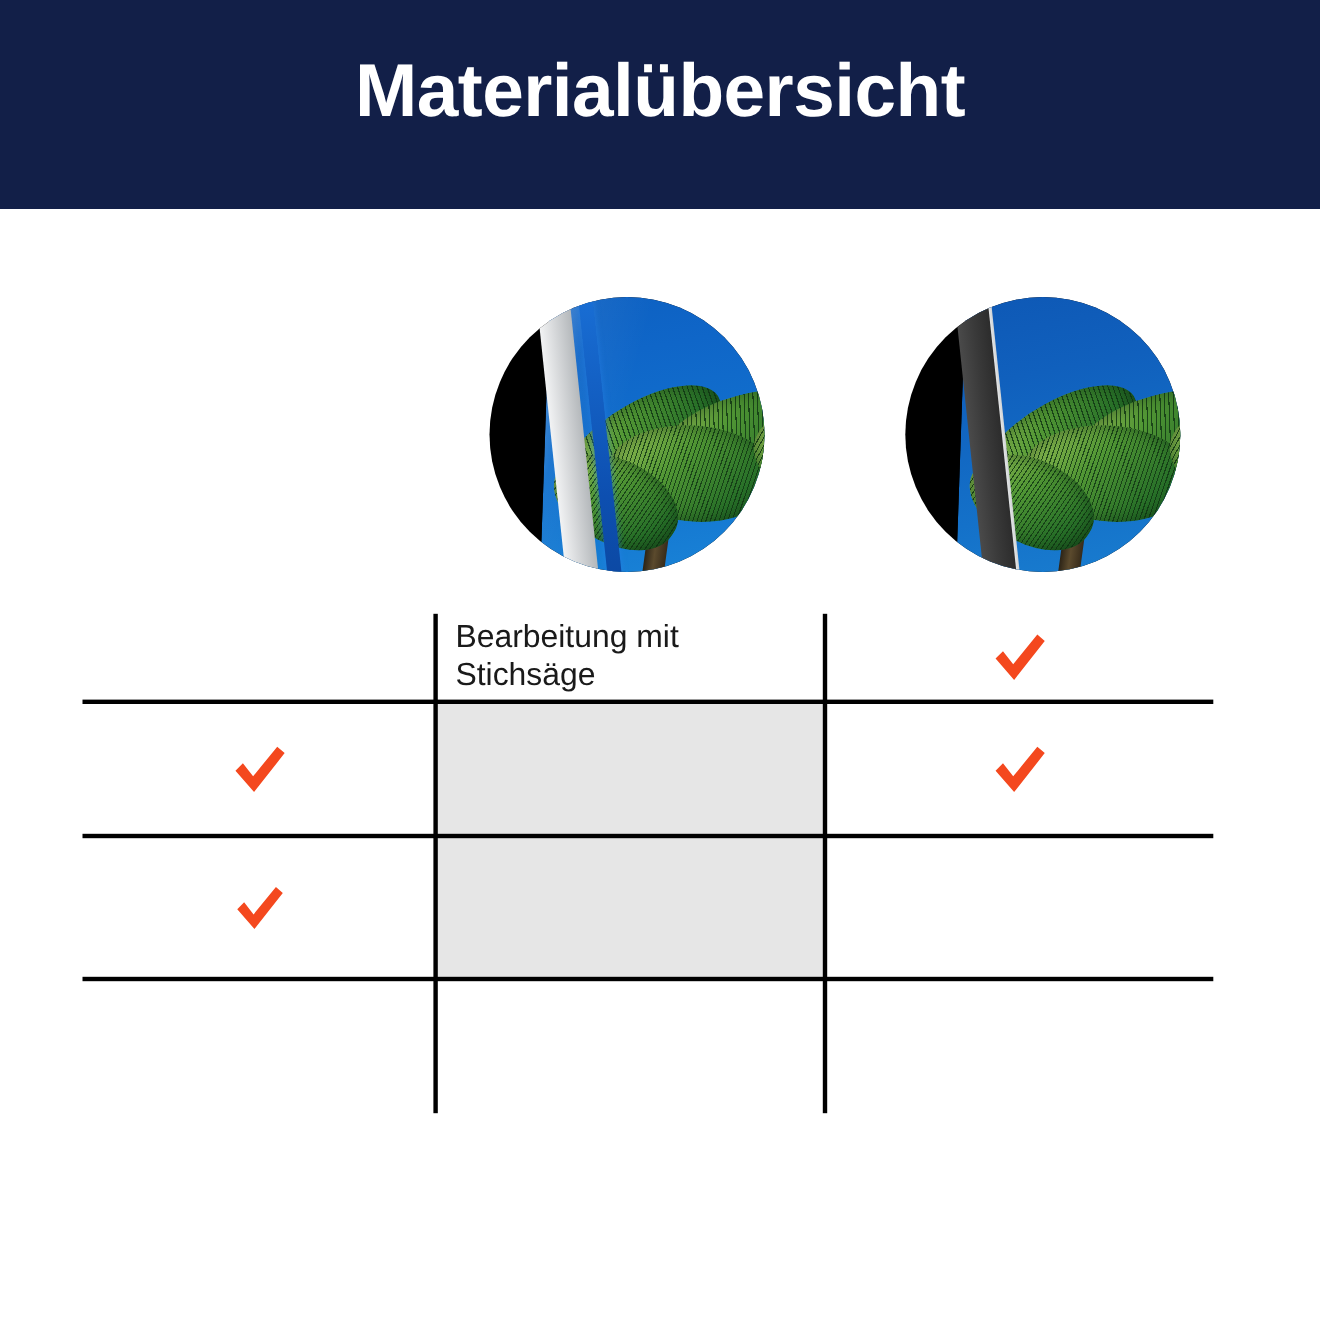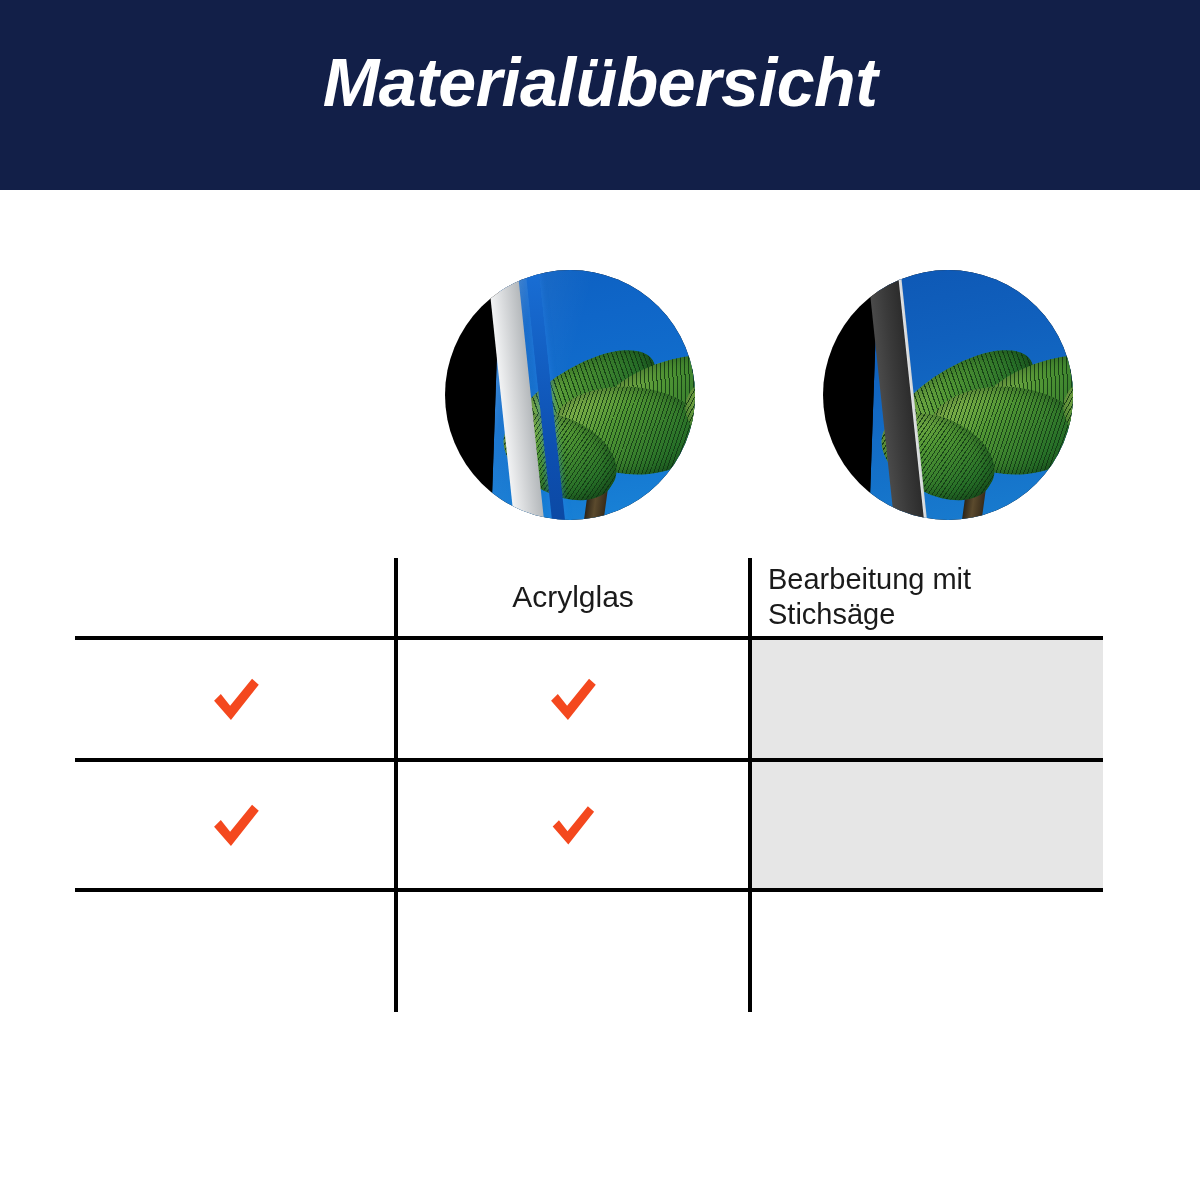--- a/index.html
+++ b/index.html
@@ -31,21 +31,20 @@
     height: 164px;
     display: flex;
     align-items: center;
     justify-content: center;
     color: #ffffff;
     font-size: 68px;
     font-weight: bold;
     letter-spacing: -0.5px;
     line-height: 1;
     white-space: nowrap;
-    font-style: italic;
   }
 
   
   .thumb {
     position: absolute;
     width: 250px;
     height: 250px;
     border-radius: 50%;
     overflow: hidden;
     background: #ffffff;
@@ -285,21 +284,20 @@
     </div>
     <div class="art-edge edge-alu-hilite"></div>
     <div class="art-edge edge-alu"></div>
   </div>
 </div>
 
 <div class="cmp-table">
   <div class="cmp-grid">
 
     <div class="cell head"></div>
-    <div class="cell head">Acrylglas</div>
 
     <div class="cell label">
       <span>
         <span>Bearbeitung mit</span><br>
         <span>Stichsäge</span>
       </span>
     </div>
     <div class="cell mark">
       <svg class="check-icon" viewBox="0 0 64 64">
         <path d="M6 34 L14 26 L25 40 L51 8 L59 15 L26 57 Z" fill="#f4481e"></path>

